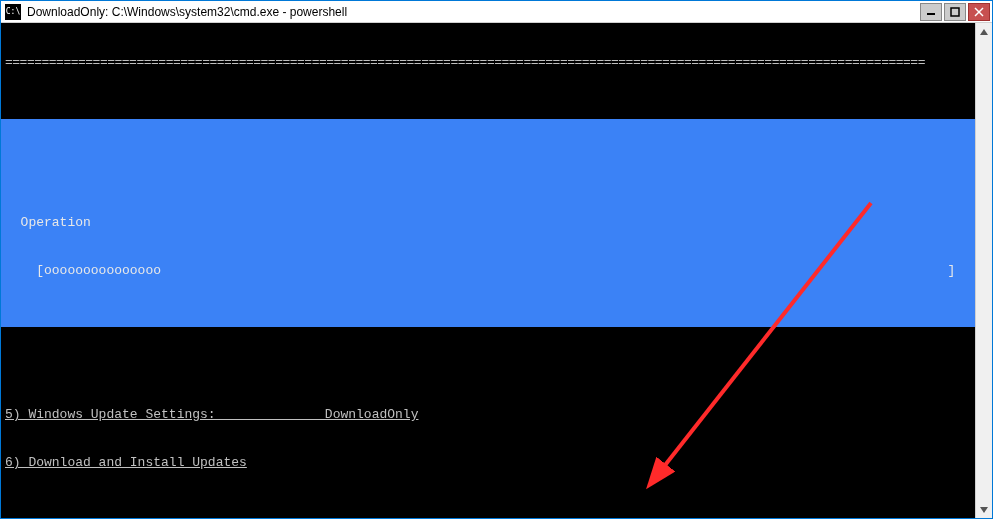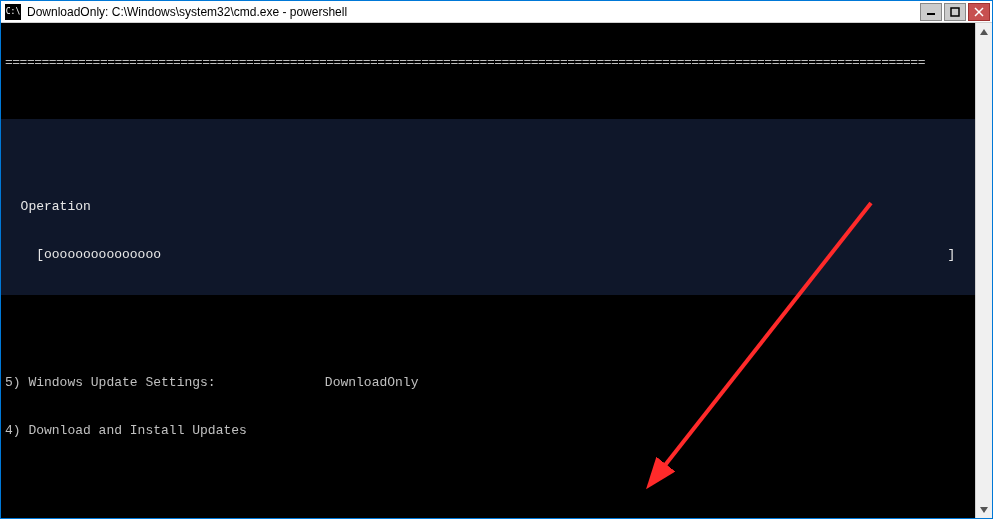--- a/index.html
+++ b/index.html
@@ -82,35 +82,35 @@
       position: relative;
     }
     .divider-line {
       color: #c0c0c0;
       padding: 0 4px;
       letter-spacing: -0.5px;
       overflow: hidden;
       white-space: nowrap;
     }
     .progress-block {
-      background: #0f172a;
+      background: #3b82f6;
       color: #e8e8e8;
-      padding: 0 4px;
+      padding: 16px 4px;
       margin: 0;
     }
     .progress-block .line { white-space: pre; }
     .progress-inner {
       display: flex;
     }
     .progress-inner .bar-left { padding-left: 4ch; }
     .progress-inner .bar-right { flex:1; text-align: right; padding-right: 2ch; }
     .menu-lines {
       padding: 0 4px;
     }
-    .menu-line { white-space: pre; }
+    .menu-line { white-space: pre; text-decoration: underline; }
     .arrow-overlay {
       position: absolute;
       pointer-events: none;
       left: 0; top: 0;
       width: 100%; height: 100%;
     }
     .scrollbar {
       width: 17px;
       background: #f0f0f0;
       display: flex;
@@ -160,21 +160,21 @@
         <div class="line"> </div>
         <div class="line">  Operation</div>
         <div class="progress-inner">
           <span class="bar-left">[ooooooooooooooo</span>
           <span class="bar-right">]</span>
         </div>
       </div>
 
       <div class="menu-lines">
         <div class="menu-line">5) Windows Update Settings:              DownloadOnly</div>
-        <div class="menu-line">4) Download and Install Updates</div>
+        <div class="menu-line">6) Download and Install Updates</div>
         
         <div class="menu-line"></div>
         
         
         
         
         <div class="menu-line"></div>
         
         
         

